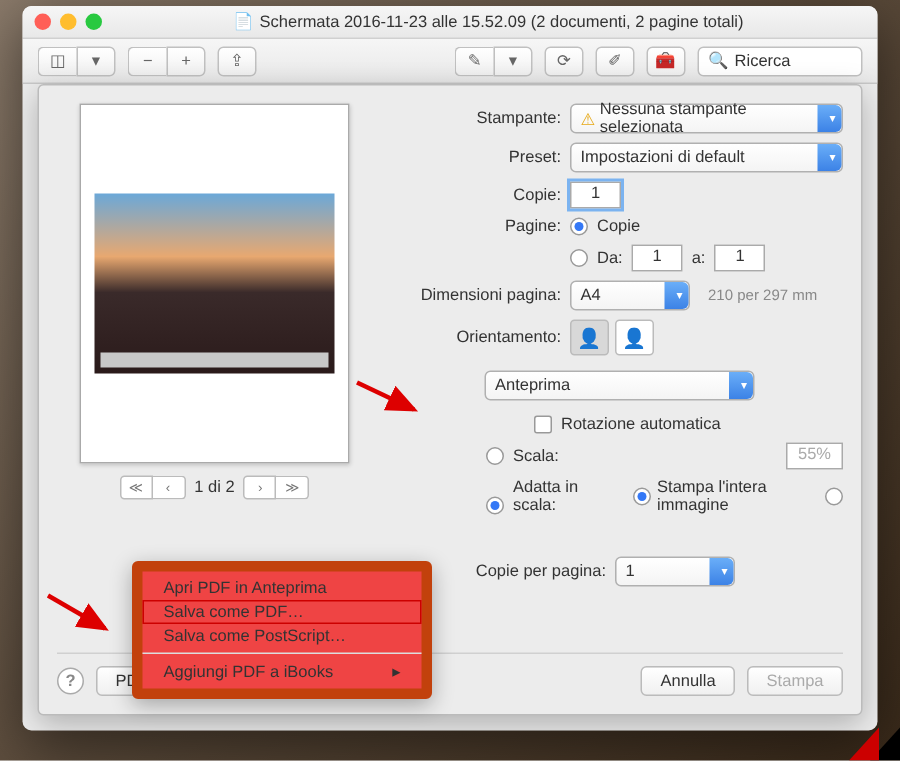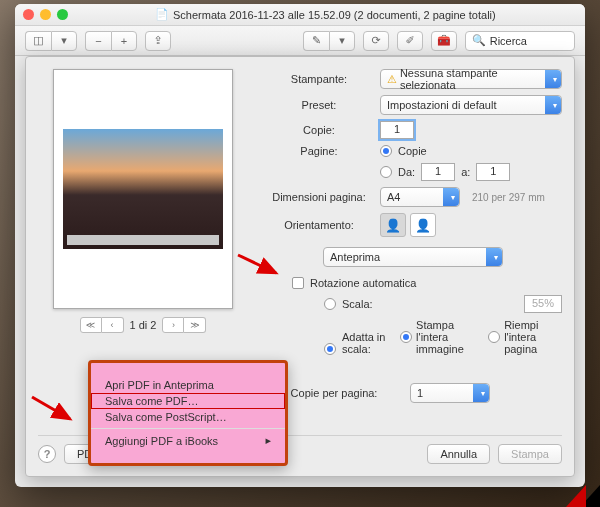--- a/index.html
+++ b/index.html
@@ -22,42 +22,42 @@
 .preview{width:180px;height:240px;background:#fff;border:1px solid #aaa;box-shadow:0 1px 3px rgba(0,0,0,.2);display:flex;align-items:center;justify-content:center}
 .thumb{width:160px;height:120px;background:linear-gradient(#6ba8d8 0%,#e8a870 35%,#3a2a2a 55%,#2a1a1a 100%);position:relative}
 .thumb::after{content:"";position:absolute;bottom:4px;left:4px;right:4px;height:10px;background:#c8c8c8}
 .pager{margin-top:8px;display:flex;align-items:center;gap:6px}
 .pager .nav{display:flex}
 .pager .nav span{width:22px;height:16px;border:1px solid #bbb;background:#fff;display:inline-flex;align-items:center;justify-content:center;font-size:9px;color:#777}
 .pager .nav span:first-child{border-radius:3px 0 0 3px}
 .pager .nav span:last-child{border-radius:0 3px 3px 0;border-left:none}
 .form-col{flex:1;display:flex;flex-direction:column;gap:6px;font-size:11px}
 .row{display:flex;align-items:center;gap:6px}
-.row .lbl{width:110px;text-align:center;color:#333}
+.row .lbl{width:110px;text-align:right;color:#333}
 .sel{flex:1;height:20px;border:1px solid #b0b0b0;border-radius:4px;background:linear-gradient(#fff,#f4f4f4);display:flex;align-items:center;padding:0 6px;position:relative;color:#555}
 .sel.small{flex:0 0 80px}
 .sel::after{content:"";position:absolute;right:0;top:0;bottom:0;width:16px;background:linear-gradient(#6aaef8,#3c82e6);border-radius:0 4px 4px 0}
 .sel .caret{position:absolute;right:4px;top:50%;transform:translateY(-50%);color:#fff;font-size:8px;z-index:1}
 .sel.warn{color:#999}
 .input{width:34px;height:18px;border:1px solid #aaa;background:#fff;text-align:center;padding:1px}
 .input.focus{outline:2px solid #7bb3f0}
 .radio{width:12px;height:12px;border:1px solid #999;border-radius:50%;background:#fff;display:inline-block;position:relative;flex-shrink:0}
 .radio.on::after{content:"";position:absolute;inset:2px;border-radius:50%;background:#3478f6}
 .check{width:12px;height:12px;border:1px solid #999;border-radius:2px;background:#fff;display:inline-block;flex-shrink:0}
 .orient{display:flex;gap:4px}
 .orient span{width:26px;height:24px;border:1px solid #bbb;background:#fff;border-radius:3px;display:inline-flex;align-items:center;justify-content:center;font-size:13px}
 .orient span.on{background:#d8d8d8}
 .sub{margin-left:116px;display:flex;align-items:center;gap:6px}
 .dimtext{color:#888;font-size:10px;margin-left:6px}
 .footer{display:flex;align-items:center;gap:8px;padding-top:8px;border-top:1px solid #d0d0d0;margin-top:8px}
 .help{width:18px;height:18px;border:1px solid #aaa;border-radius:50%;background:#fff;display:flex;align-items:center;justify-content:center;color:#888;font-weight:bold}
 .btn{height:20px;padding:0 12px;border:1px solid #bbb;border-radius:4px;background:linear-gradient(#fff,#f0f0f0);display:inline-flex;align-items:center}
 .btn.disabled{color:#aaa}
 .sp{flex:1}
-.menu{position:absolute;left:62px;bottom:10px;width:200px;background:#f9a8d4;border:3px solid #c2410c;border-radius:4px;box-shadow:0 4px 14px rgba(0,0,0,.3);padding:14px 0;z-index:10}
+.menu{position:absolute;left:62px;bottom:10px;width:200px;background:#ef4444;border:7px solid #c2410c;border-radius:4px;box-shadow:0 4px 14px rgba(0,0,0,.3);padding:3px 0;z-index:10}
 .menu .mi{padding:2px 14px;font-size:11px;display:flex;justify-content:space-between;align-items:center}
 .menu .mi.hl{outline:1.5px solid #c00;outline-offset:-1px}
 .menu hr{border:none;border-top:1px solid #ddd;margin:3px 0}
 .arrow{position:absolute;pointer-events:none}
 .arrow svg{display:block}
 .pdfbtn{position:relative}
 .pdfbtn::after{content:"";position:absolute;right:0;top:0;bottom:0;width:14px;background:linear-gradient(#6aaef8,#3c82e6);border-radius:0 4px 4px 0}
 .pdfbtn .caret{position:absolute;right:3px;top:50%;transform:translateY(-50%);color:#fff;font-size:8px;z-index:1}
 .watermark{position:absolute;right:0;bottom:0;width:34px;height:22px}
 .watermark::before{content:"";position:absolute;right:0;bottom:0;border-style:solid;border-width:0 0 22px 20px;border-color:transparent transparent #000 transparent}
@@ -167,42 +167,41 @@
             <span class="on">👤</span>
             <span>👤</span>
           </div>
         </div>
         <div class="row" style="justify-content:center;margin:4px 0">
           <div class="sel" style="flex:0 0 180px">
               <span>Anteprima</span>
               <span class="caret">▾</span>
             </div>
         </div>
-        <div class="sub" style="margin-left:28px">
+        <div class="sub" style="margin-left:92px">
           <span class="check"></span>
           <span>Rotazione automatica</span>
         </div>
         <div class="sub" style="margin-left:60px">
           <span class="radio"></span>
           <span>Scala:</span>
           <div style="flex:1"></div>
           <div class="input" style="width:38px;color:#aaa">55%</div>
         </div>
         <div class="sub" style="margin-left:60px;align-items:flex-end">
           <span class="radio on"></span>
           <span>Adatta in scala:</span>
           <div style="flex:1"></div>
           <div style="display:flex;flex-direction:row;gap:3px">
             <div style="display:flex;gap:4px;align-items:center">
                 <span class="radio on"></span>
                 <span>Stampa l'intera immagine</span>
               </div>
             <div style="display:flex;gap:4px;align-items:center">
                 <span class="radio"></span>
-                <span>Riempi l'intera pagina</span>
               </div>
           </div>
         </div>
         <div class="row" style="margin-top:22px">
           <span class="lbl" style="width:140px">Copie per pagina:</span>
           <div class="sel small">
               <span>1</span>
               <span class="caret">▾</span>
             </div>
         </div>

